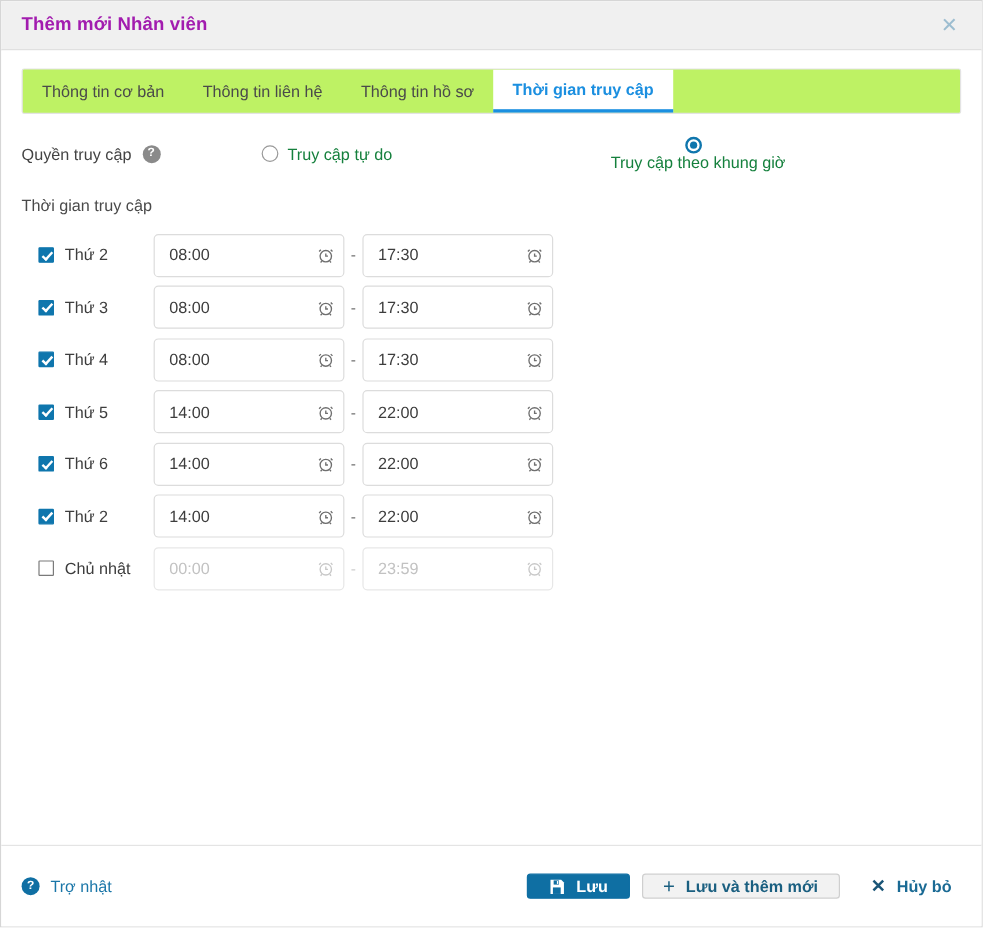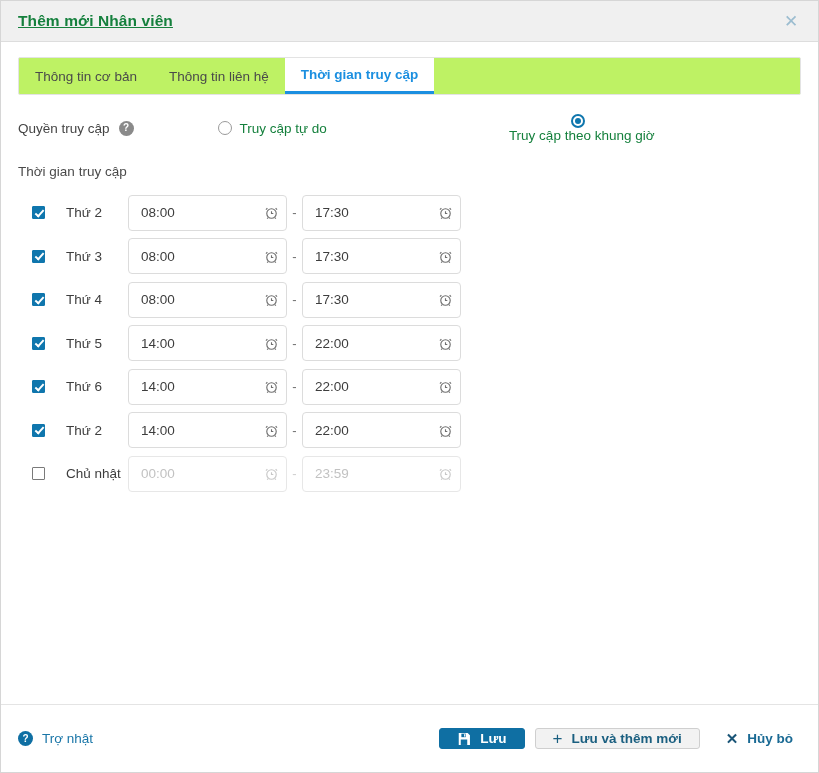--- a/index.html
+++ b/index.html
@@ -30,24 +30,23 @@
     background: #f0f0f0;
     border-bottom: 1px solid #dddddd;
     display: flex;
     align-items: center;
     padding: 0 14px 0 17px;
     box-sizing: border-box;
   }
   .dlg-title {
     font-size: 15.5px;
     font-weight: bold;
-    color: #15803d;
+    color: #a21caf;
     letter-spacing: .1px;
     flex: 1 1 auto;
-    text-decoration: underline;
   }
   .close-btn {
     width: 26px;
     height: 26px;
     display: flex;
     align-items: center;
     justify-content: center;
     color: #9cbdd0;
     font-size: 17px;
     cursor: pointer;
@@ -173,21 +172,20 @@
     height: 43.5px;
   }
   .day-cell {
     width: 110px;
     flex: 0 0 110px;
     display: flex;
     align-items: center;
     padding-left: 14px;
     box-sizing: border-box;
     cursor: pointer;
-    gap: 12px;
   }
   .cbox {
     width: 13px;
     height: 13px;
     border: 1px solid #7a7a7a;
     background: #ffffff;
     border-radius: 1px;
     box-sizing: border-box;
     margin-right: 9px;
     flex: 0 0 auto;
@@ -352,20 +350,21 @@
 
   <div class="dlg-header">
     <div class="dlg-title">Thêm mới Nhân viên</div>
     <div class="close-btn">✕</div>
   </div>
 
   <div class="tabstrip-wrap">
     <div class="tabstrip">
       <div class="tab">Thông tin cơ bản</div>
       <div class="tab">Thông tin liên hệ</div>
+      <div class="tab">Thông tin hồ sơ</div>
       <div class="tab active">Thời gian truy cập</div>
     </div>
   </div>
 
   <div class="dlg-body">
 
     <div class="perm-row">
       <span class="perm-label">Quyền truy cập</span>
       <span class="help-dot">?</span>
 

